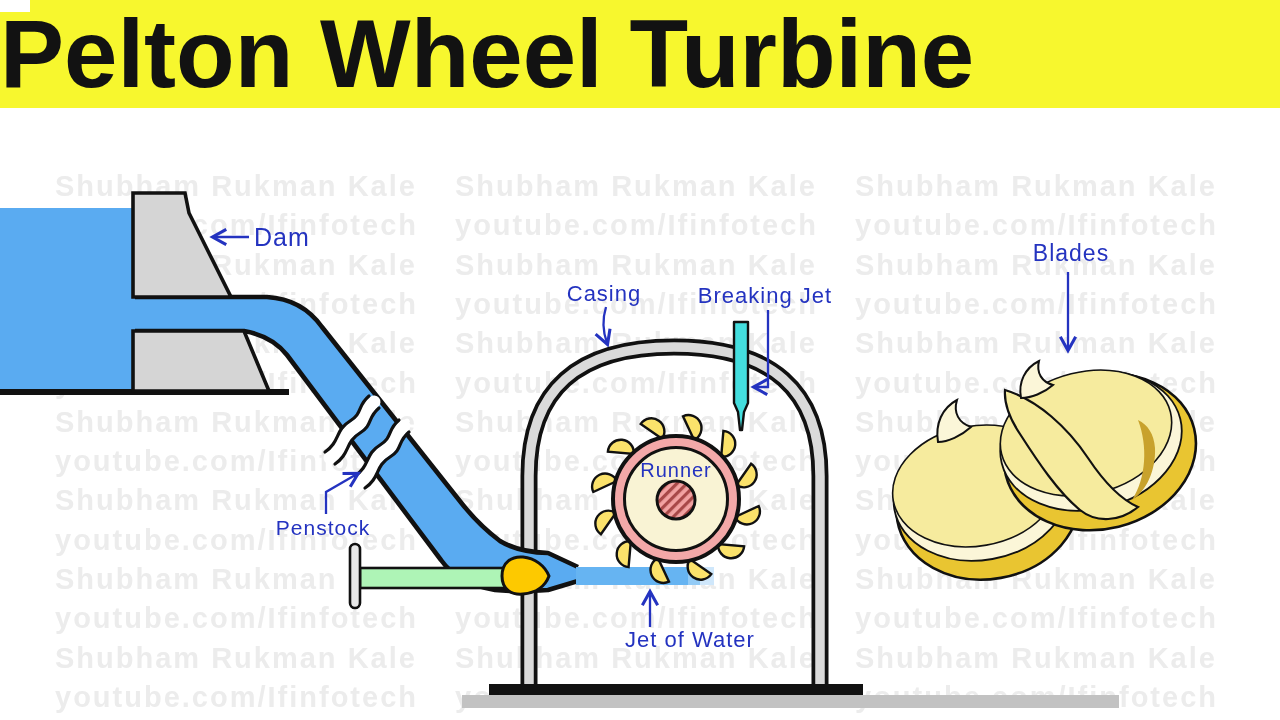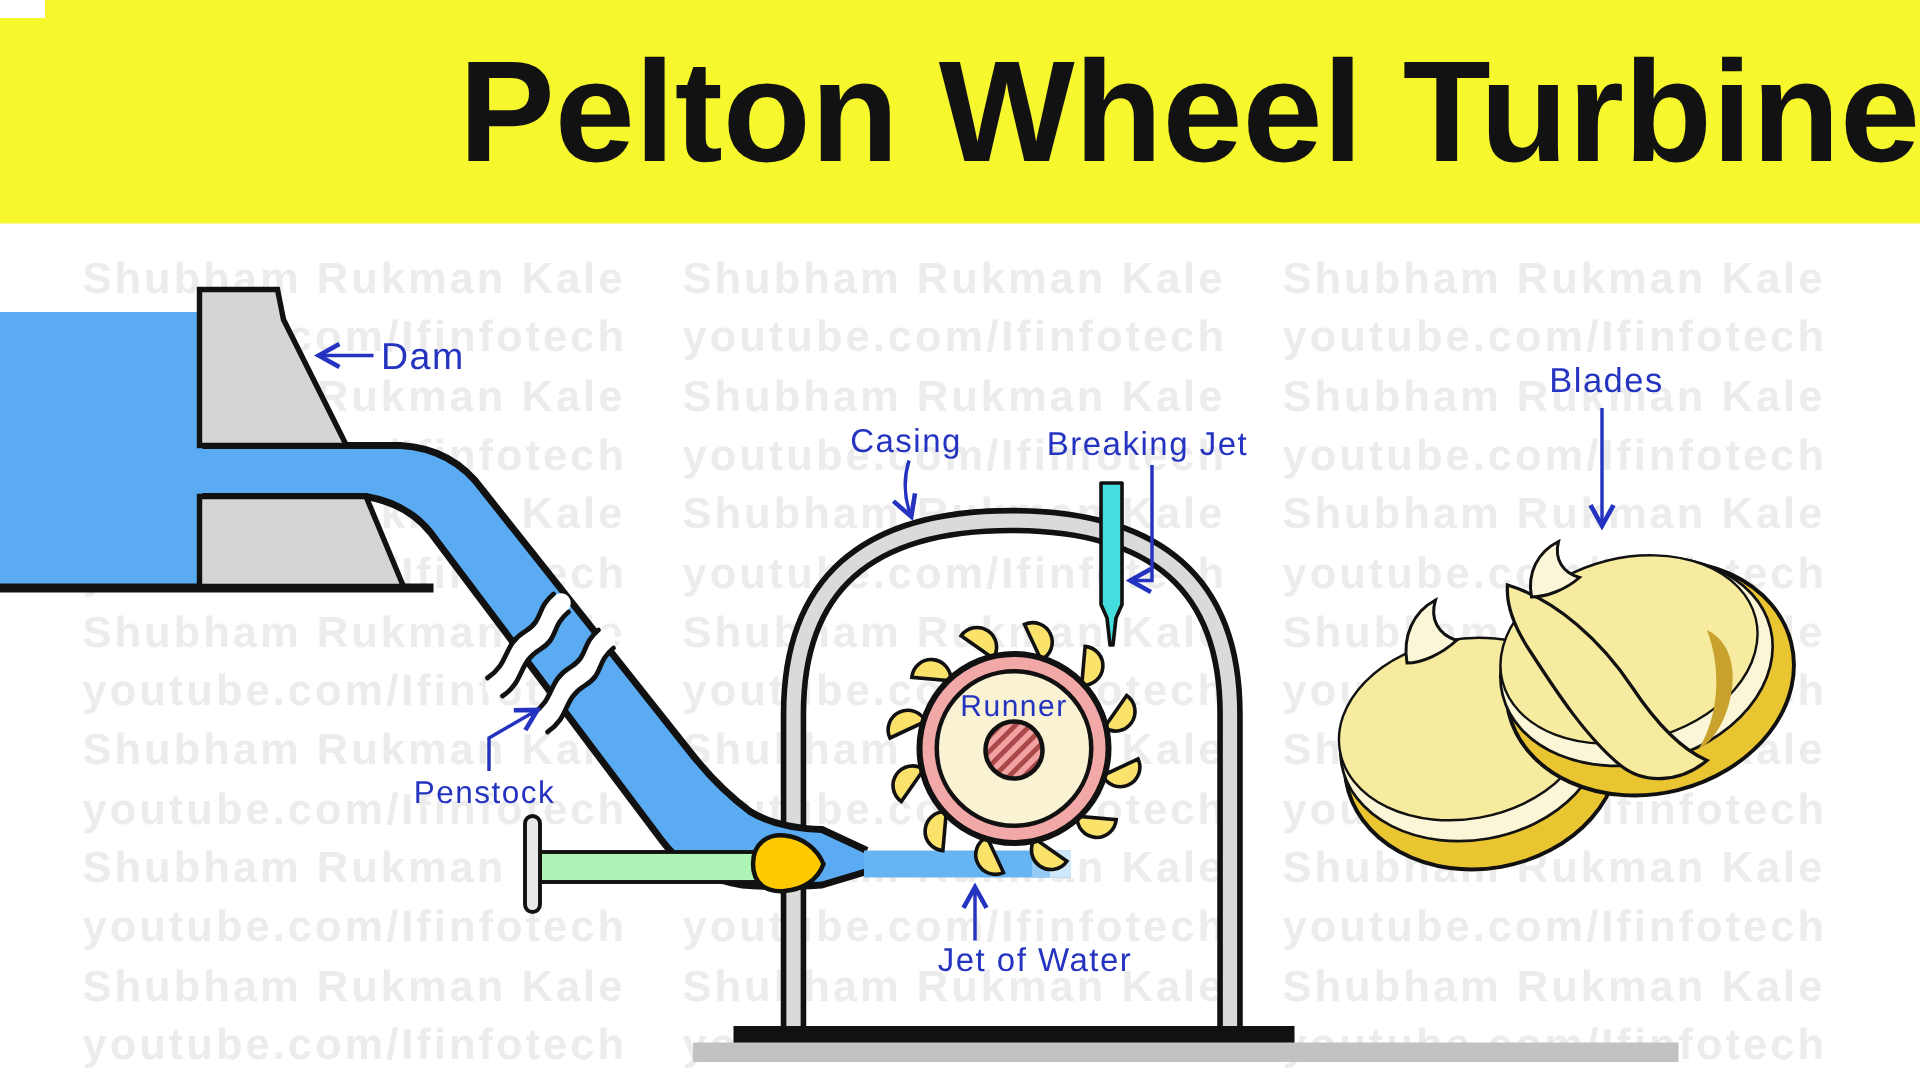--- a/index.html
+++ b/index.html
@@ -4,22 +4,22 @@
 <style>
   html,body{margin:0;padding:0;background:#ffffff;}
   #stage{position:relative;width:1280px;height:720px;overflow:hidden;background:#ffffff;
          font-family:"Liberation Sans",sans-serif;}
   
   #wm-layer{position:absolute;left:0;top:0;width:1076px;height:720px;z-index:1;}
   .wm{position:absolute;font-size:29px;font-weight:bold;letter-spacing:2px;white-space:nowrap;}
   
   #diagram{position:absolute;left:0;top:0;z-index:2;}
   
-  #banner{position:absolute;left:0;top:0;width:1280px;height:149px;z-index:3;
-          display:flex;align-items:center;justify-content:flex-end;}
+  #banner{position:absolute;left:0;top:0;width:1280px;height:108px;z-index:3;
+          display:flex;align-items:center;justify-content:flex-start;}
   #banner h1{margin:0;font-size:96px;font-weight:bold;color:#121212;letter-spacing:0px;
              font-family:"Liberation Sans",sans-serif;}
   #notch{position:absolute;left:0;top:0;width:30px;height:12px;background:#ffffff;z-index:4;}
   .lbl{font-family:"Liberation Sans",sans-serif;letter-spacing:1px;}
 </style>
 </head>
 <body>
 
 <div id="stage">
 

